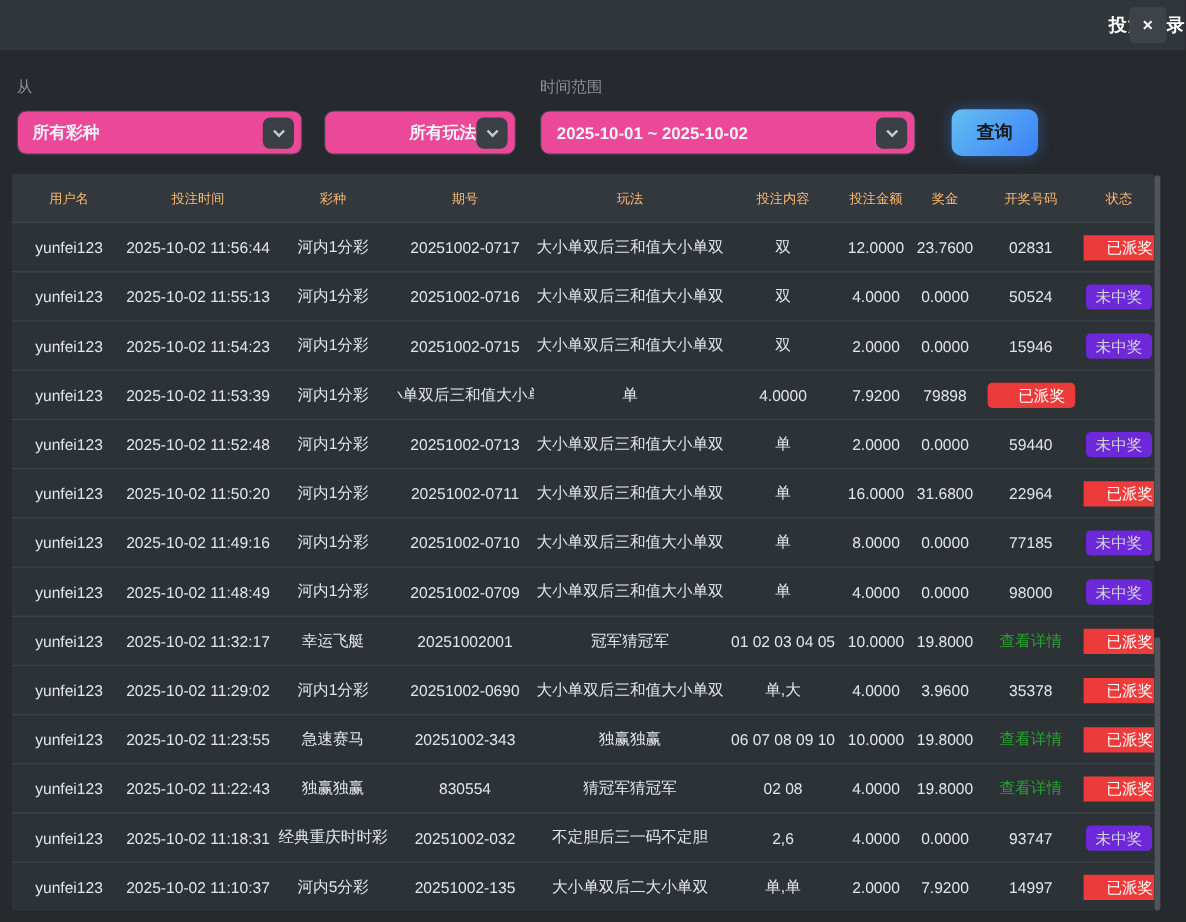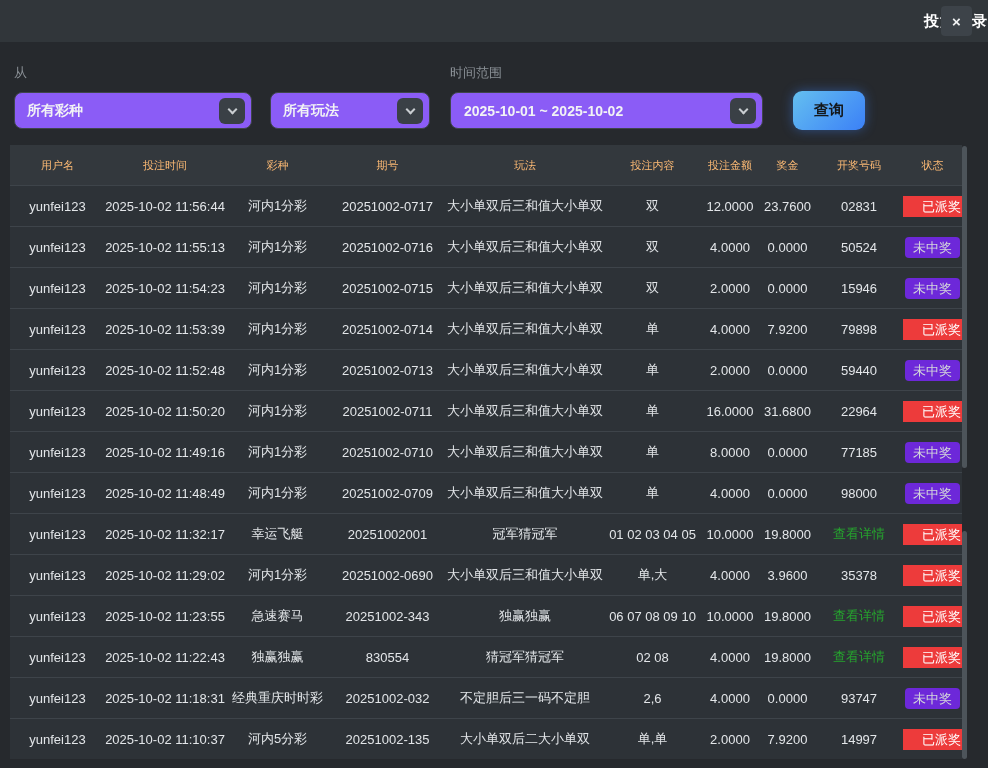--- a/index.html
+++ b/index.html
@@ -27,26 +27,26 @@
   }
 
   
   .filters { position:absolute; top:42px; left:0; right:0; height:103px; }
   .filter-label { position:absolute; top:22px; font-size:13px; color:#8b9197; }
   .label-from { left:14px; }
   .label-range { left:450px; }
 
   .select {
     position:absolute; top:50px; height:37px;
-    background:#8b5cf6; border:1px solid #3f454b; border-radius:8px;
+    background:#ec4899; border:1px solid #3f454b; border-radius:8px;
     display:flex; align-items:center; justify-content:space-between;
     padding:0 6px 0 12px; cursor:pointer;
   }
   .select-lottery { left:14px;  width:238px; }
-  .select-play    { left:270px; width:160px; }
+  .select-play    { left:270px; width:160px;justify-content:flex-end; }
   .select-date    { left:450px; width:313px;padding-left:13px; }
   .select-text { font-size:14px; font-weight:bold; color:#f2f3f5; white-space:nowrap; }
   .chev-box {
     width:26px; height:26px; border-radius:6px; background:#3a4046;
     display:flex; align-items:center; justify-content:center; flex:0 0 auto;
   }
   .chev {
     display:block; width:7px; height:7px; margin-top:-3px;
     border-right:2px solid #c9cdd1; border-bottom:2px solid #c9cdd1;
     transform:rotate(45deg);
@@ -194,21 +194,20 @@
     <div class="cell">0.0000</div>
     <div class="cell">15946</div>
     <div class="cell">
       <span class="badge lost">未中奖</span>
     </div>
   </div>
       <div class="row">
     <div class="cell">yunfei123</div>
     <div class="cell">2025-10-02 11:53:39</div>
     <div class="cell">河内1分彩</div>
-    <div class="cell">20251002-0714</div>
     <div class="cell">大小单双后三和值大小单双</div>
     <div class="cell">单</div>
     <div class="cell">4.0000</div>
     <div class="cell">7.9200</div>
     <div class="cell">79898</div>
     <div class="cell">
       <span class="badge paid">已派奖</span>
     </div>
   </div>
       <div class="row">

